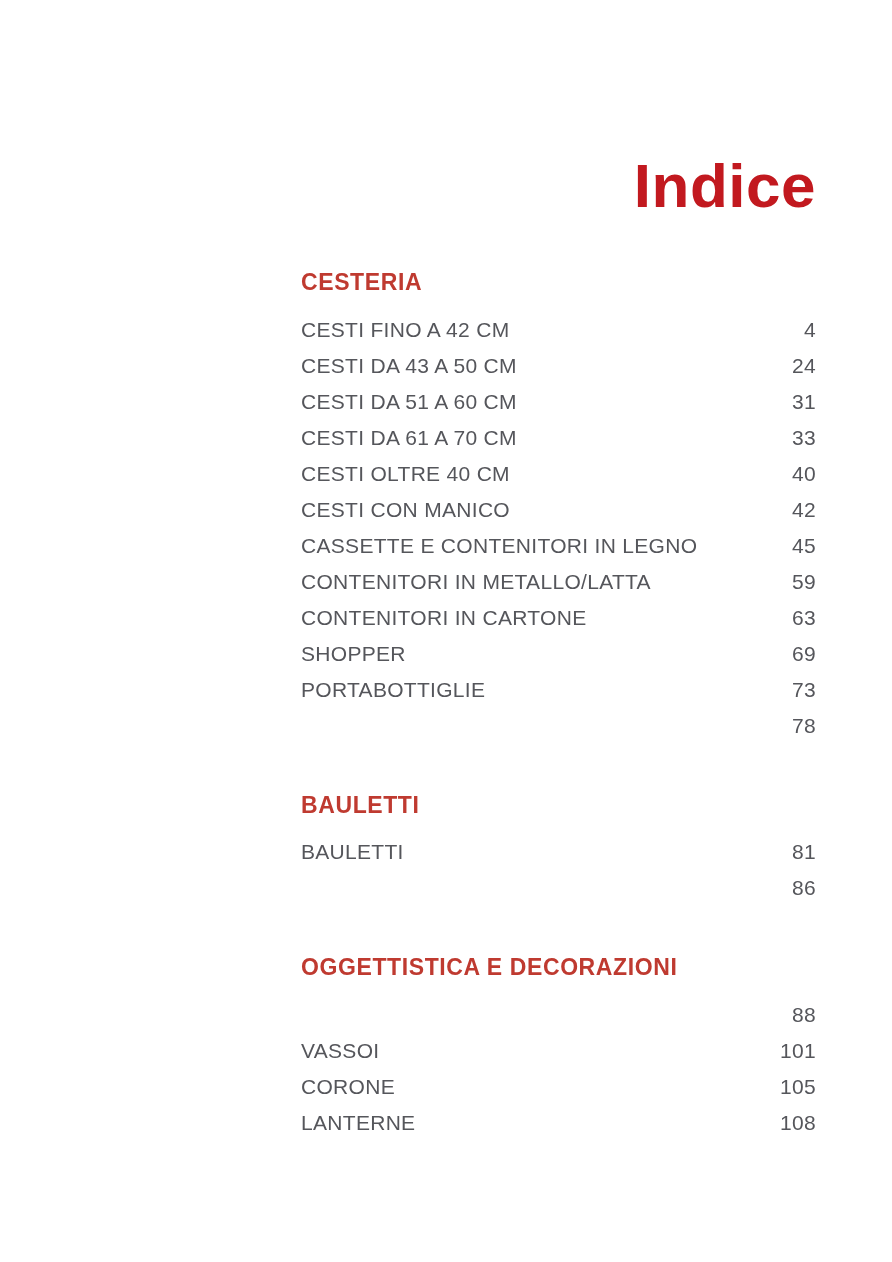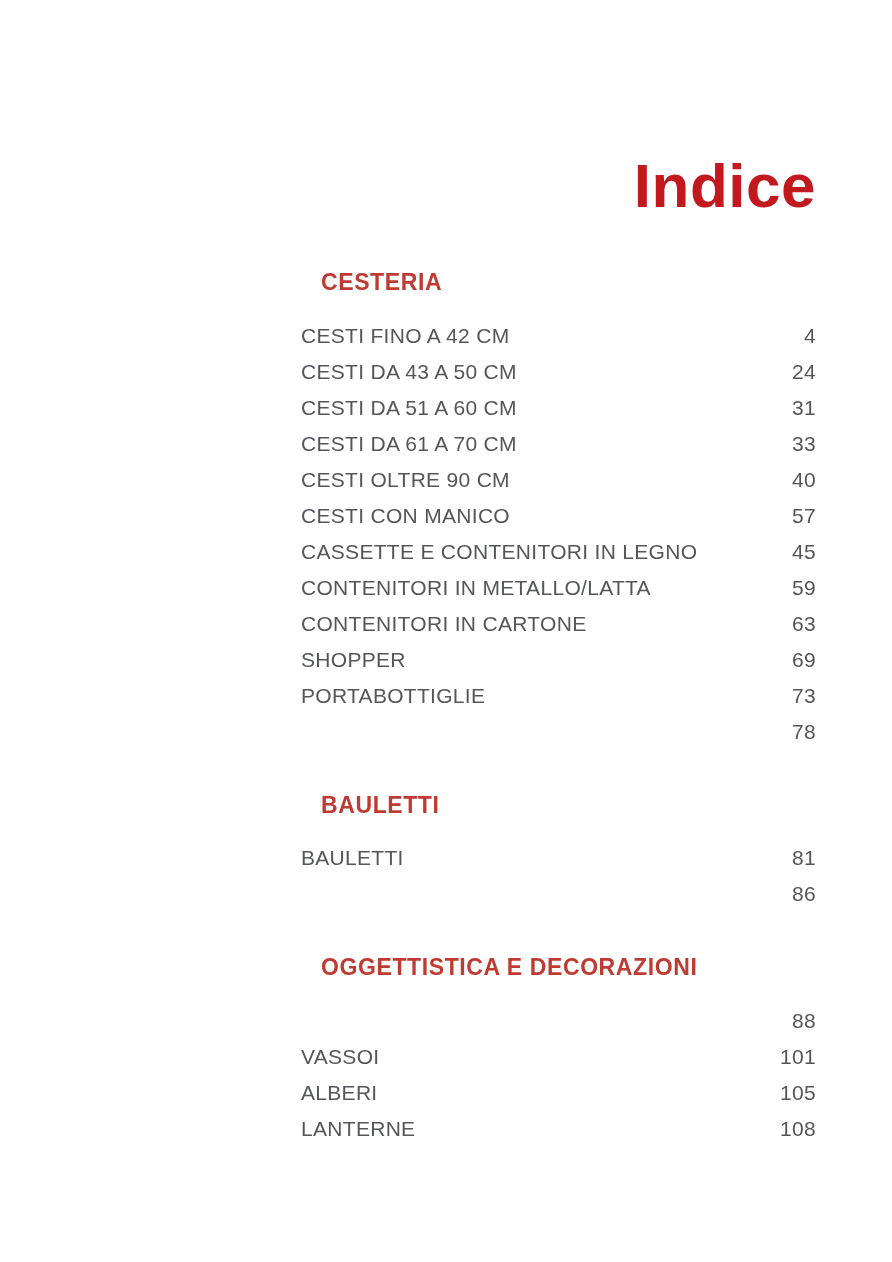--- a/index.html
+++ b/index.html
@@ -31,26 +31,25 @@
   }
   .toc-section { width: 100%; }
   .section-title {
     margin-top: 48px;
     margin-bottom: 16px;
     font-size: 23px;
     font-weight: 700;
     line-height: 1.15;
     color: #bf3a30;
     letter-spacing: 0.6px;
-    margin-left: 20px;
   }
   .toc-section:first-of-type .section-title { margin-top: 58px; }
   .toc-row {
     display: flex;
-    align-items: flex-end;
+    align-items: center;
     height: 36px;
     font-size: 21px;
     color: #55565b;
     letter-spacing: 0.3px;
     cursor: default;
   }
   .toc-label { white-space: nowrap; }
   .toc-spacer { flex: 1; }
   .toc-page { white-space: nowrap; text-align: right; }
 </style>
@@ -79,28 +78,28 @@
         <span class="toc-label">CESTI DA 51 A 60 CM</span>
         <span class="toc-spacer"></span>
         <span class="toc-page">31</span>
       </div>
       <div class="toc-row">
         <span class="toc-label">CESTI DA 61 A 70 CM</span>
         <span class="toc-spacer"></span>
         <span class="toc-page">33</span>
       </div>
       <div class="toc-row">
-        <span class="toc-label">CESTI OLTRE 90 CM</span>
+        <span class="toc-label">CESTI OLTRE 40 CM</span>
         <span class="toc-spacer"></span>
         <span class="toc-page">40</span>
       </div>
       <div class="toc-row">
         <span class="toc-label">CESTI CON MANICO</span>
         <span class="toc-spacer"></span>
-        <span class="toc-page">57</span>
+        <span class="toc-page">42</span>
       </div>
       <div class="toc-row">
         <span class="toc-label">CASSETTE E CONTENITORI IN LEGNO</span>
         <span class="toc-spacer"></span>
         <span class="toc-page">45</span>
       </div>
       <div class="toc-row">
         <span class="toc-label">CONTENITORI IN METALLO/LATTA</span>
         <span class="toc-spacer"></span>
         <span class="toc-page">59</span>
@@ -146,21 +145,21 @@
       <div class="toc-row">
         <span class="toc-spacer"></span>
         <span class="toc-page">88</span>
       </div>
       <div class="toc-row">
         <span class="toc-label">VASSOI</span>
         <span class="toc-spacer"></span>
         <span class="toc-page">101</span>
       </div>
       <div class="toc-row">
-        <span class="toc-label">ALBERI</span>
+        <span class="toc-label">CORONE</span>
         <span class="toc-spacer"></span>
         <span class="toc-page">105</span>
       </div>
       <div class="toc-row">
         <span class="toc-label">LANTERNE</span>
         <span class="toc-spacer"></span>
         <span class="toc-page">108</span>
       </div>
     </div>
 

